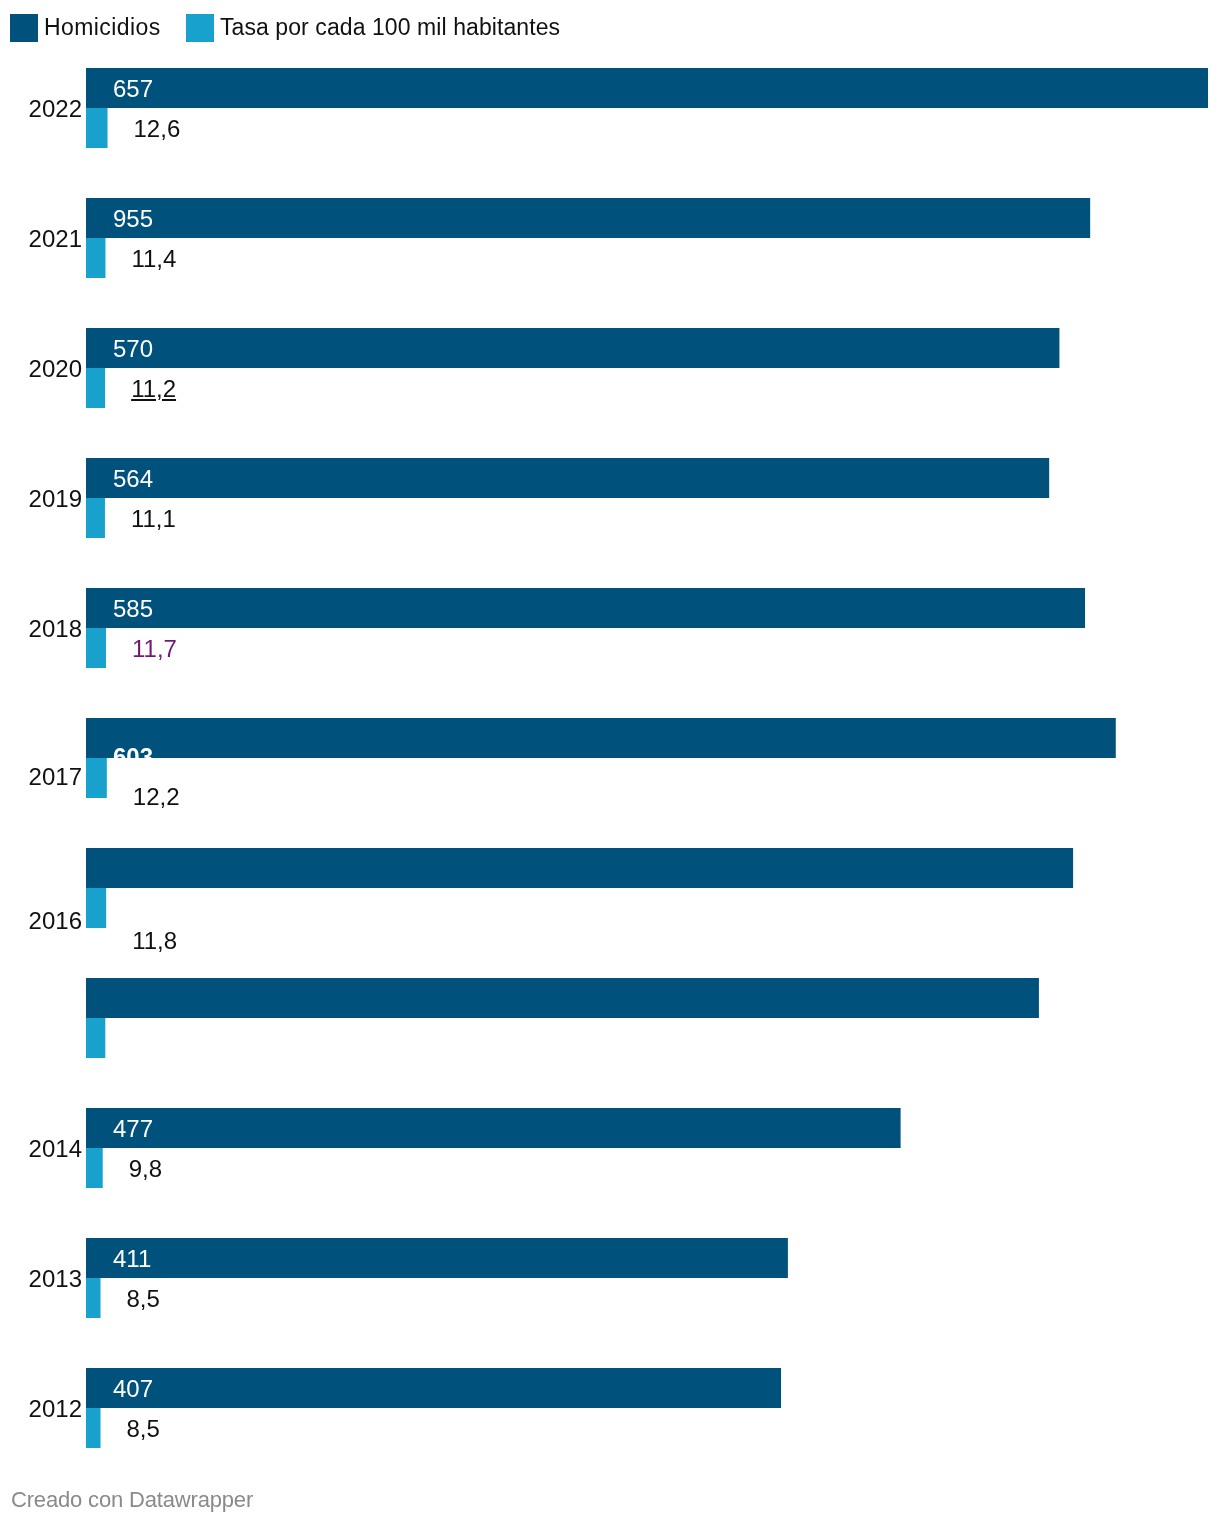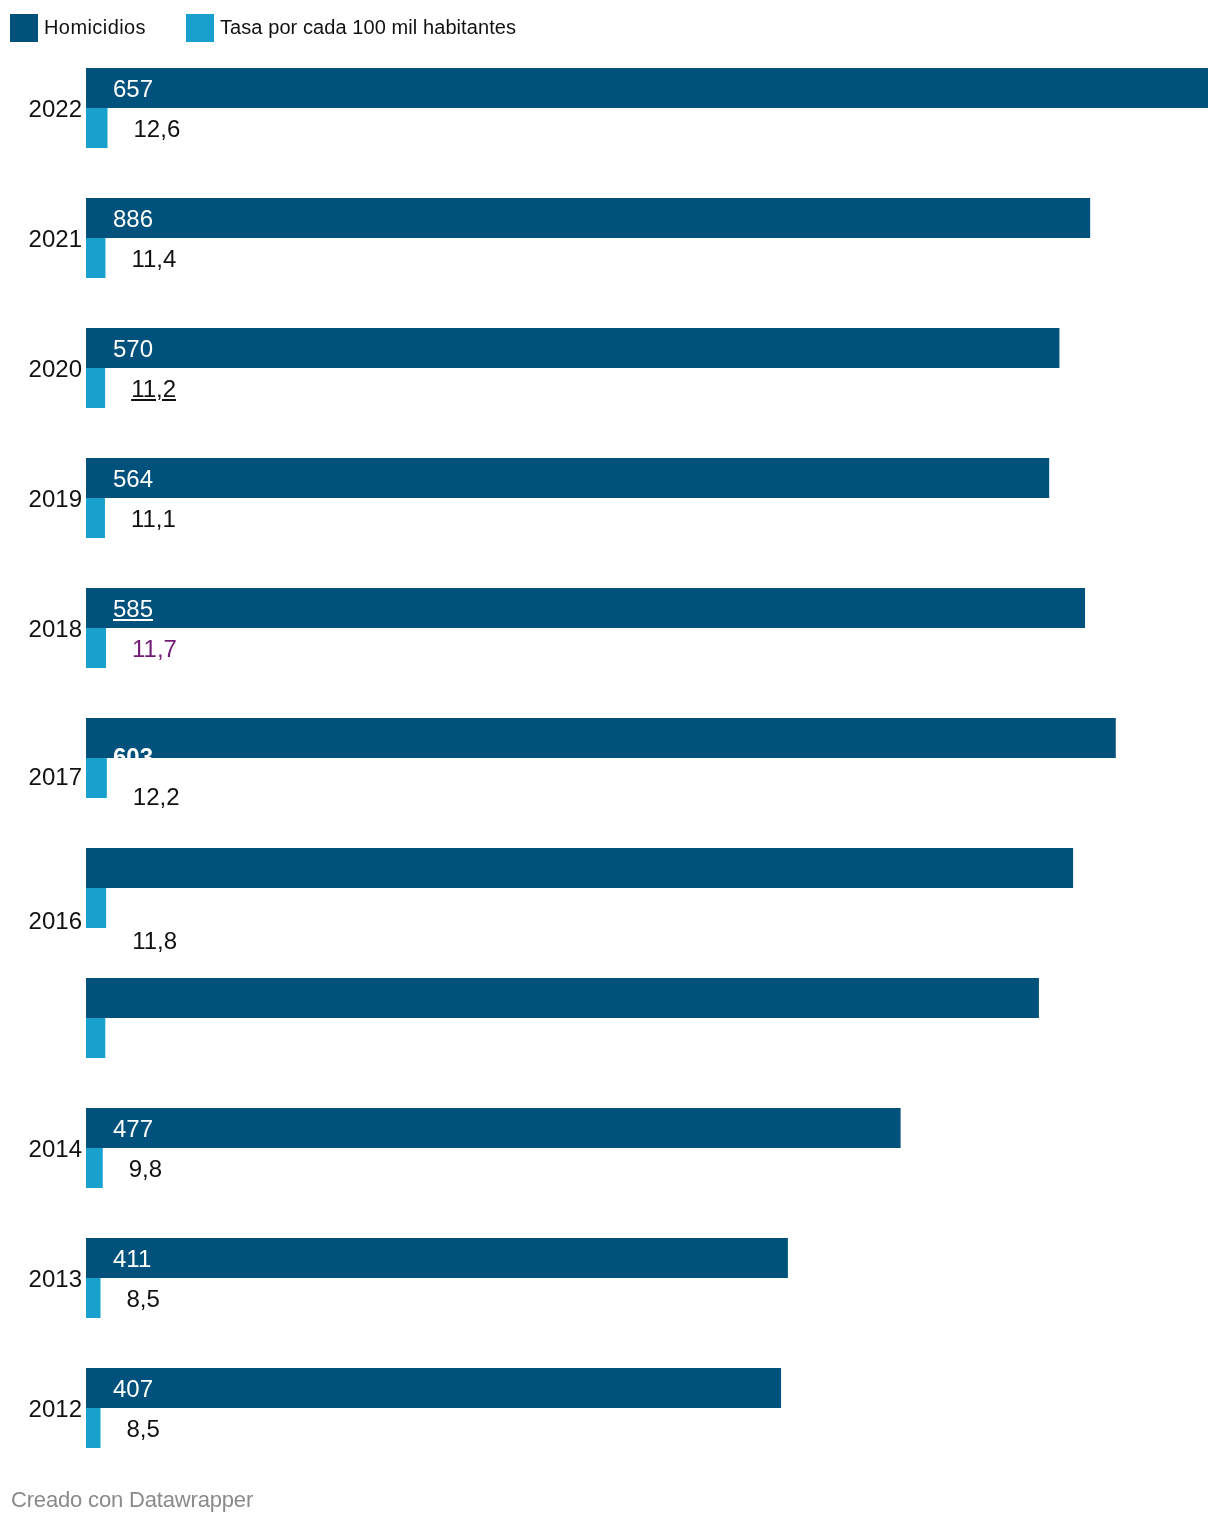--- a/index.html
+++ b/index.html
@@ -12,21 +12,21 @@
     -webkit-font-smoothing: antialiased;
   }
   .chart { position:relative; width:1220px; height:1526px; overflow:hidden; }
 
   
   .legend { position:absolute; left:0; top:0; width:1220px; height:56px; }
   .legend-item { position:absolute; top:14px; height:28px; white-space:nowrap; }
   .legend-swatch { position:absolute; left:0; top:0; width:28px; height:28px; }
   .legend-label {
     position:absolute; left:34px; top:-1px; height:28px; line-height:28px;
-    font-size:20px; color:#111111; transform:translateZ(0);
+    font-size:23px; color:#111111; transform:translateZ(0);
   }
   .legend-item-0 { left:10px; }
   .legend-item-1 { left:186px; }
   .legend-item-0 .legend-label { letter-spacing:0.42px; }
   .legend-item-1 .legend-label { letter-spacing:0.08px; }
 
   
   .bars-svg { position:absolute; left:0; top:0; width:1220px; height:1526px; }
   .rows { position:absolute; left:0; top:0; width:1220px; height:1526px; pointer-events:none; }
   .row { position:absolute; left:0; width:1220px; height:80px;margin-left:16px; }
@@ -93,36 +93,36 @@
   </svg>
 
   <div class="rows">
     <div class="row" style="top: 68px;">
       <div class="ylabel">2022</div>
       <div class="vlabel-in" style="color: rgb(255, 255, 255); left: 97px;">657</div>
       <div class="vlabel-out" style="left: 117.518px; color: rgb(17, 17, 17);">12,6</div>
     </div>
     <div class="row" style="top: 198px;">
       <div class="ylabel">2021</div>
-      <div class="vlabel-in" style="color: rgb(255, 255, 255); left: 97px;">886</div>
+      <div class="vlabel-in" style="color: rgb(255, 255, 255); left: 97px;">955</div>
       <div class="vlabel-out" style="left: 115.468px; color: rgb(17, 17, 17);">11,4</div>
     </div>
     <div class="row" style="top: 328px;">
       <div class="ylabel">2020</div>
       <div class="vlabel-in" style="color: rgb(255, 255, 255); left: 97px;">570</div>
       <div class="vlabel-out" style="left: 115.127px; color: rgb(17, 17, 17); text-decoration: underline;">11,2</div>
     </div>
     <div class="row" style="top: 458px;">
       <div class="ylabel">2019</div>
       <div class="vlabel-in" style="color: rgb(255, 255, 255); left: 97px;">564</div>
       <div class="vlabel-out" style="left: 114.956px; color: rgb(17, 17, 17);">11,1</div>
     </div>
     <div class="row" style="top: 588px;">
       <div class="ylabel">2018</div>
-      <div class="vlabel-in" style="color: rgb(255, 255, 255); left: 97px; text-decoration: underline;">585</div>
+      <div class="vlabel-in" style="color: rgb(255, 255, 255); left: 97px;">585</div>
       <div class="vlabel-out" style="left: 115.981px; color: #701a75;">11,7</div>
     </div>
     <div class="row" style="top: 736px;">
       <div class="ylabel">2017</div>
       <div class="vlabel-in" style="color: rgb(255, 255, 255); left: 97px; font-weight: bold;">603</div>
       <div class="vlabel-out" style="left: 116.835px; color: rgb(17, 17, 17);">12,2</div>
     </div>
     <div class="row" style="top: 880px;">
       <div class="ylabel">2016</div>
       <div class="vlabel-in" style="color: rgb(255, 255, 255); left: 97px;">578</div>

